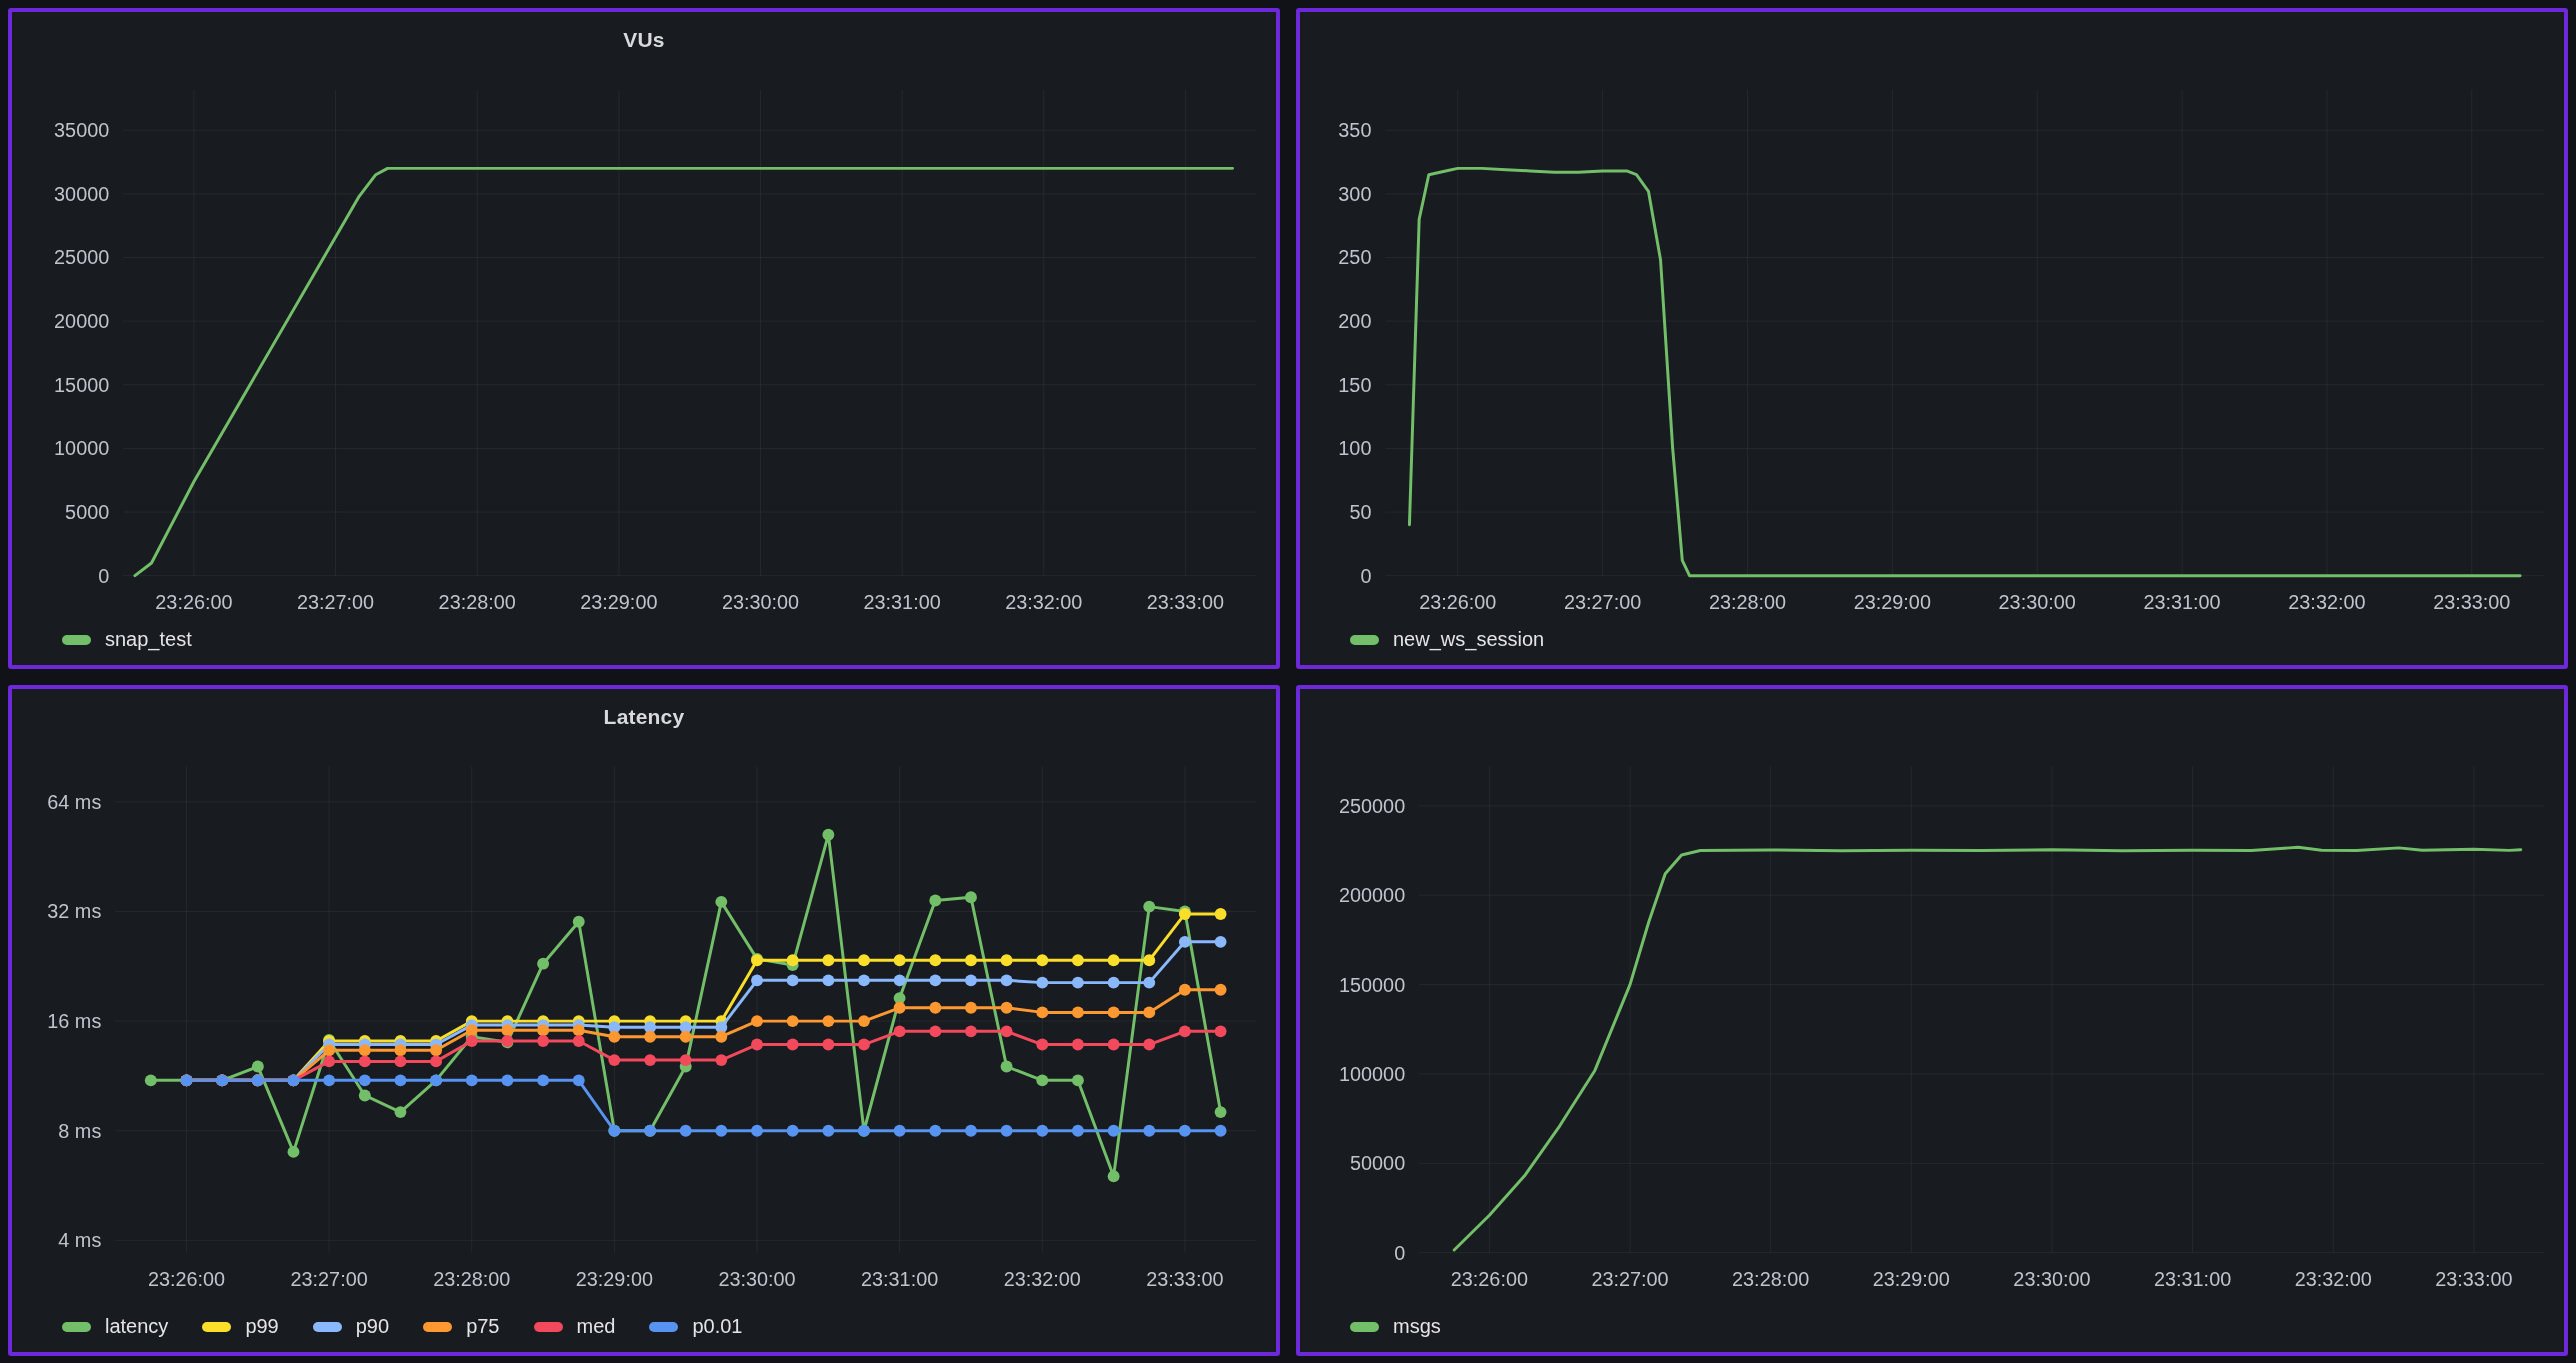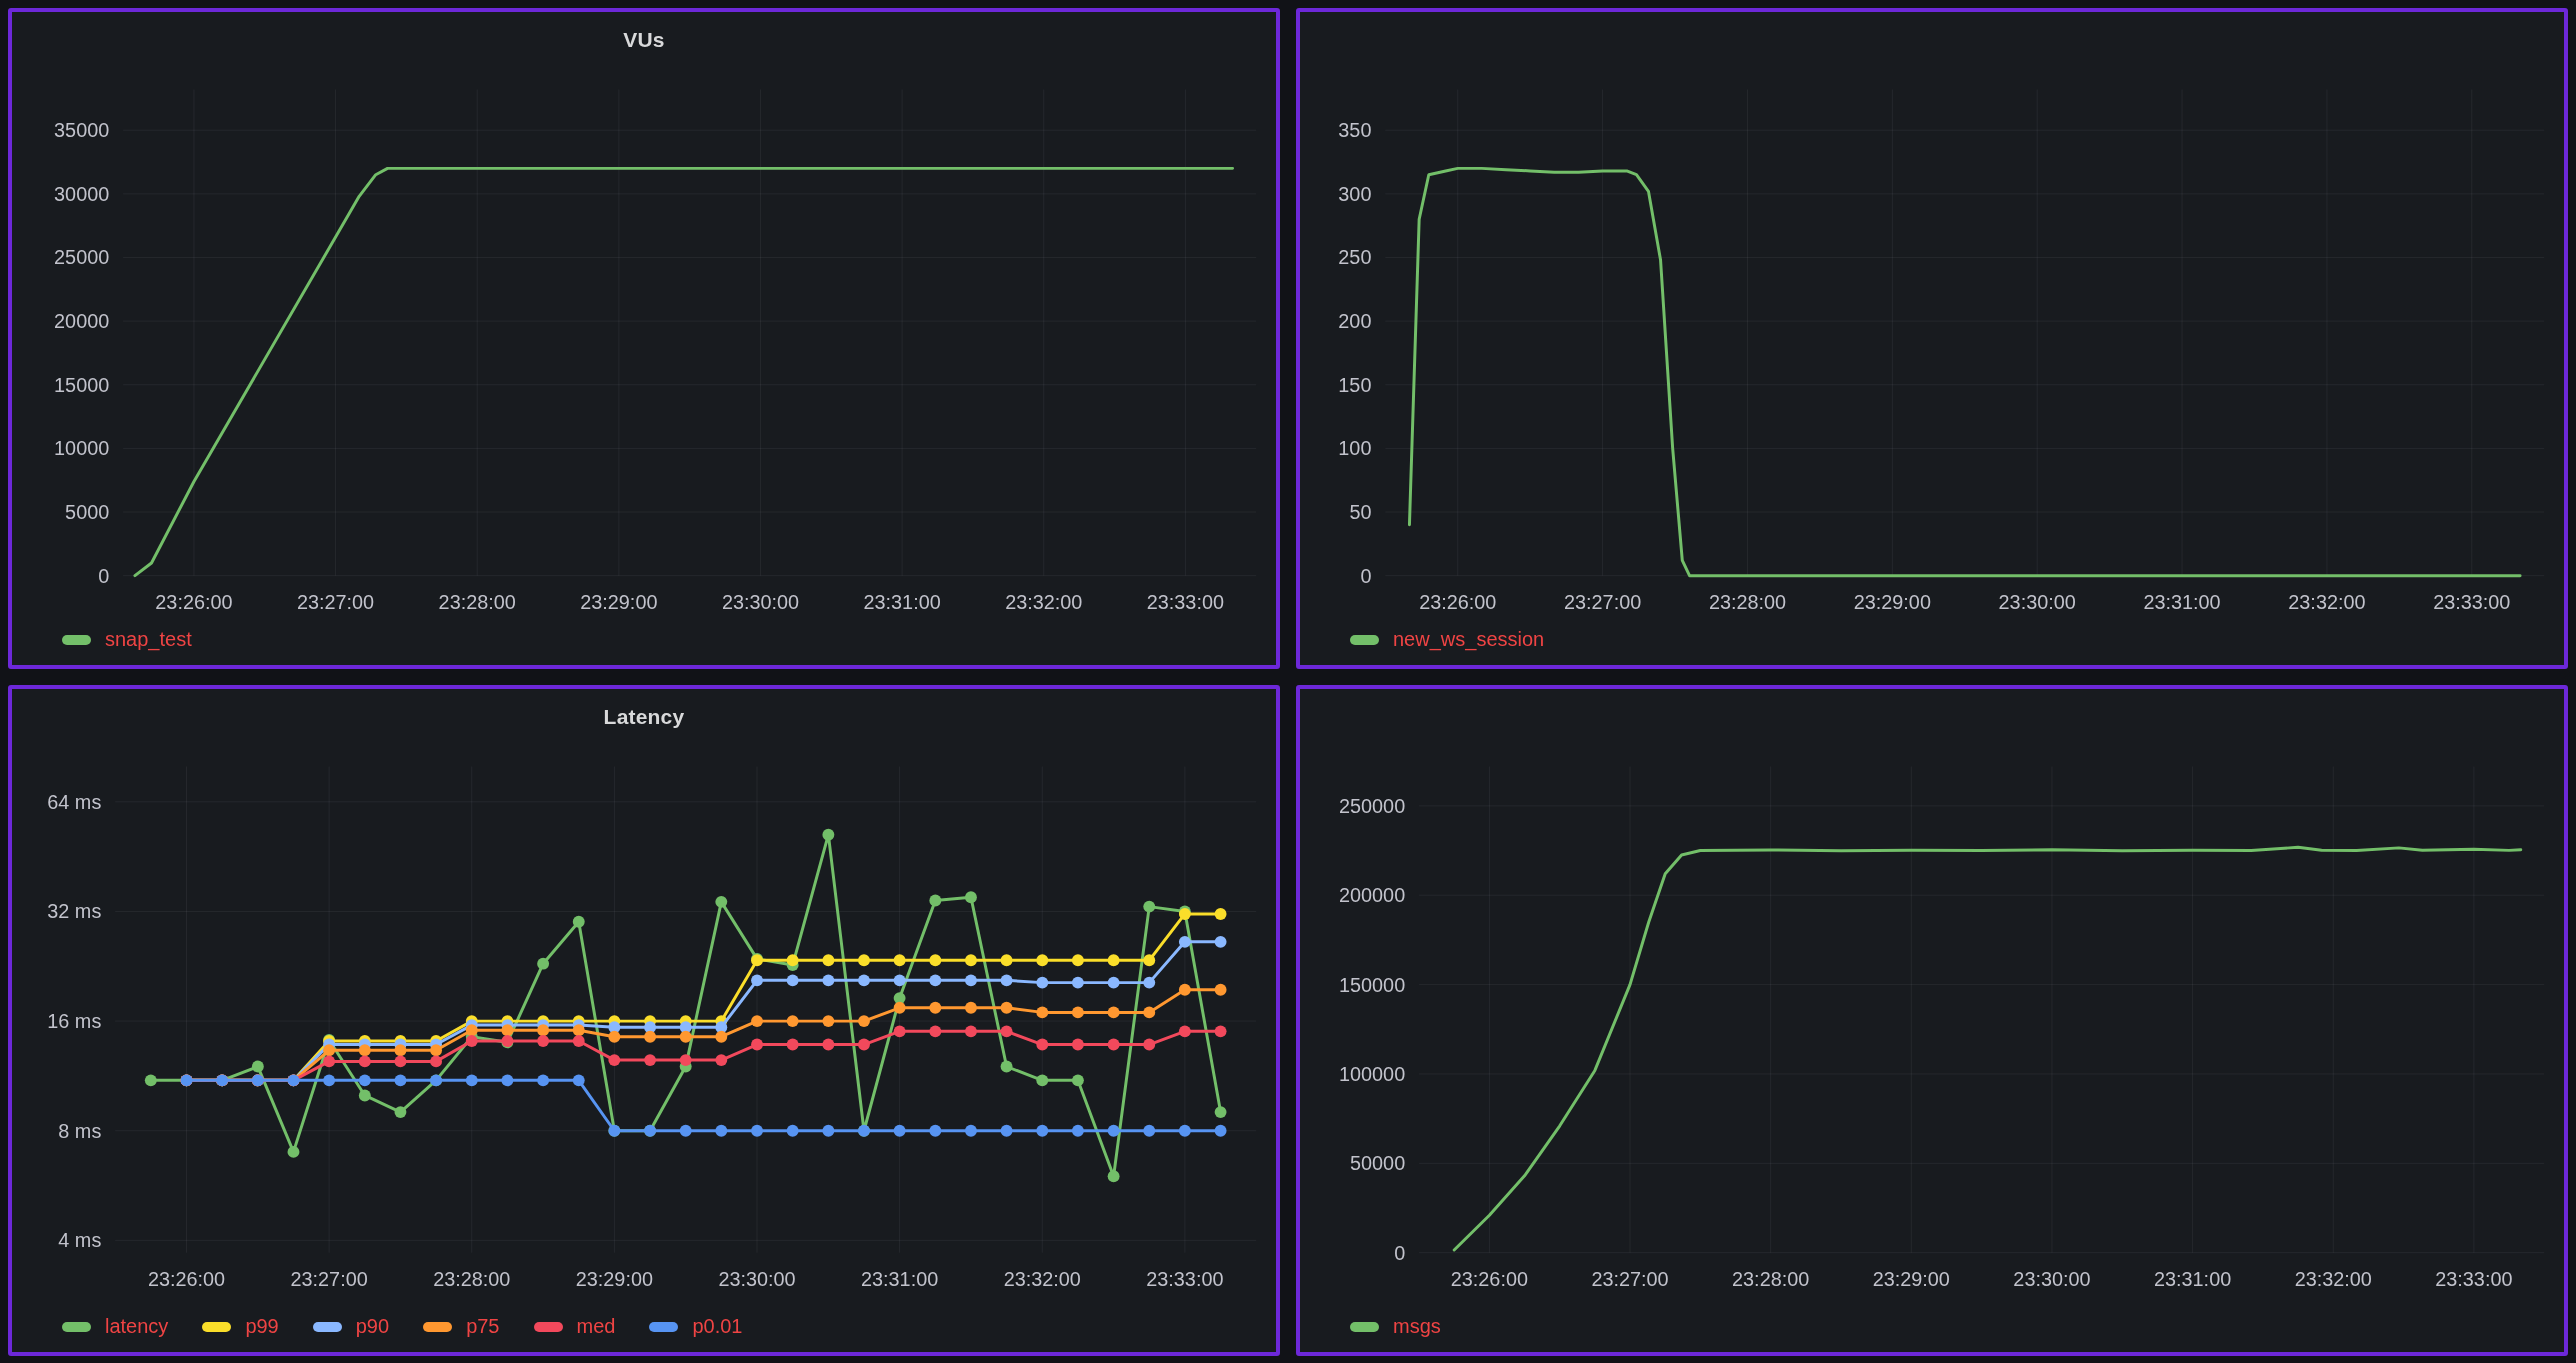--- a/index.html
+++ b/index.html
@@ -7,21 +7,21 @@
   .grid{display:grid;grid-template-columns:1272px 1272px;grid-template-rows:661px 671px;
     gap:16px;padding:8px;width:2576px;height:1363px;box-sizing:border-box;}
   .panel{position:relative;background:#181b1f;border:4px solid #6d28d9;border-radius:3px;
     box-sizing:border-box;overflow:hidden;}
   .panel-title{position:absolute;top:16px;left:0;right:0;text-align:center;
     font-size:21px;font-weight:700;color:#d8d9da;letter-spacing:0.2px;cursor:pointer;}
   .chart{position:absolute;left:0;top:0;}
   .legend{position:absolute;left:50px;bottom:14px;display:flex;align-items:center;gap:34px;}
   .legend-item{display:flex;align-items:center;gap:14px;cursor:pointer;}
   .legend-swatch{width:29px;height:10px;border-radius:5px;}
-  .legend-label{font-size:20px;color:#ef4444;}
+  .legend-label{font-size:20px;color:#e5e5e5;}
   text{font-family:"Liberation Sans","DejaVu Sans",sans-serif;font-size:20px;fill:#c2c3cc;}
 </style>
 </head>
 <body>
 
 <div class="grid">
   <section class="panel">
     <div class="panel-title">VUs</div>
     <svg class="chart" width="1270" height="659" viewBox="0 0 1280 664">
         <g>

